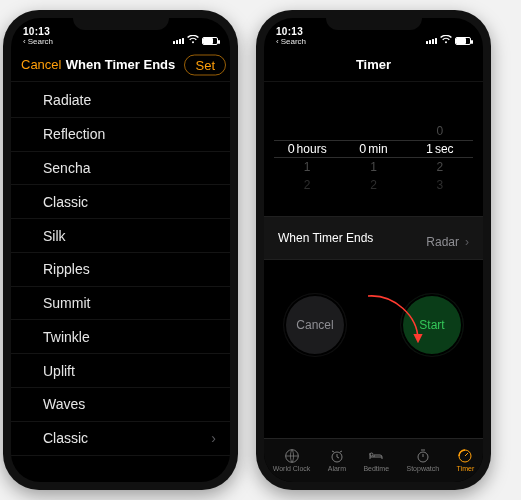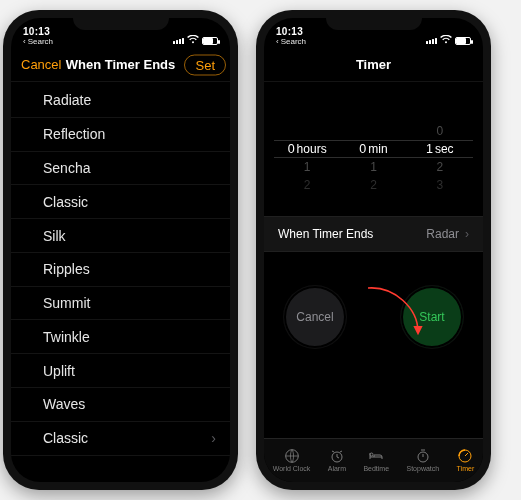--- a/index.html
+++ b/index.html
@@ -105,21 +105,21 @@
 
   .when-ends {
     margin-top: 22px;
     background: #151515;
     padding: 10px 14px;
     font-size: 12px;
     display:flex; justify-content: space-between; align-items:center;
     border-top: 0.5px solid rgba(255,255,255,0.05);
     border-bottom: 0.5px solid rgba(255,255,255,0.05);
   }
-  .when-ends .right { color:#8e8e93; display:flex; align-items:center; gap:6px; }
+  .when-ends .right { color:#8e8e93; display:flex; align-items:center; gap:6px;margin-top:8px; }
   .chev { color:#5a5a5e; font-size:12px; }
 
   .buttons {
     margin-top: 34px;
     display:flex; justify-content: space-between; align-items:center;
     padding: 0 20px;
     position: relative;
   }
   .circle-btn {
     width:62px; height:62px; border-radius:50%;

